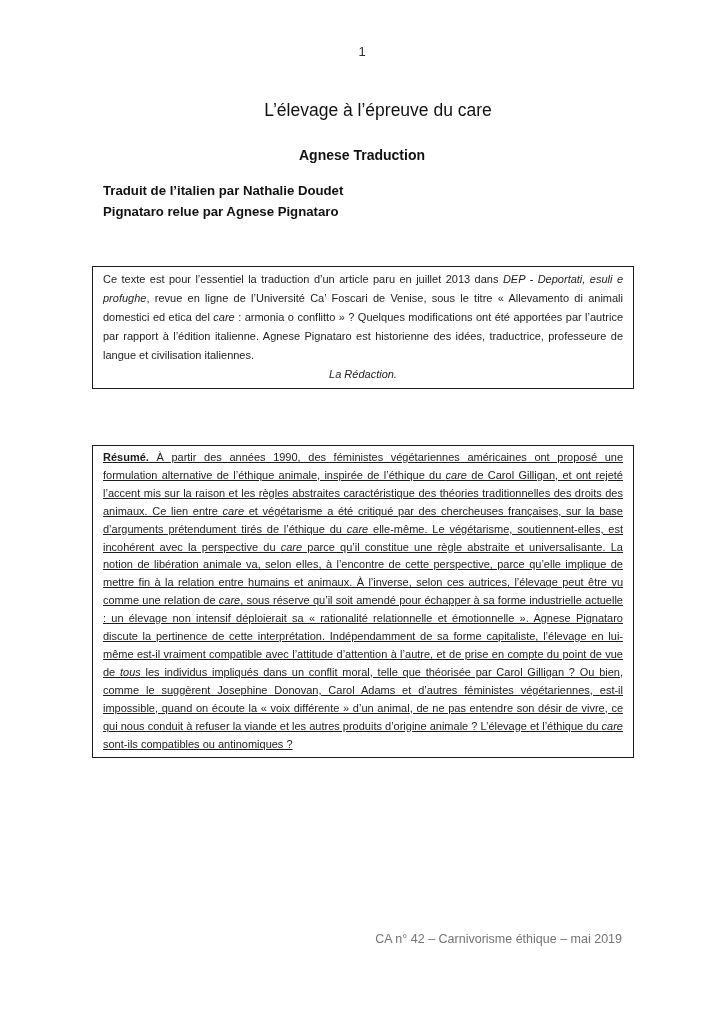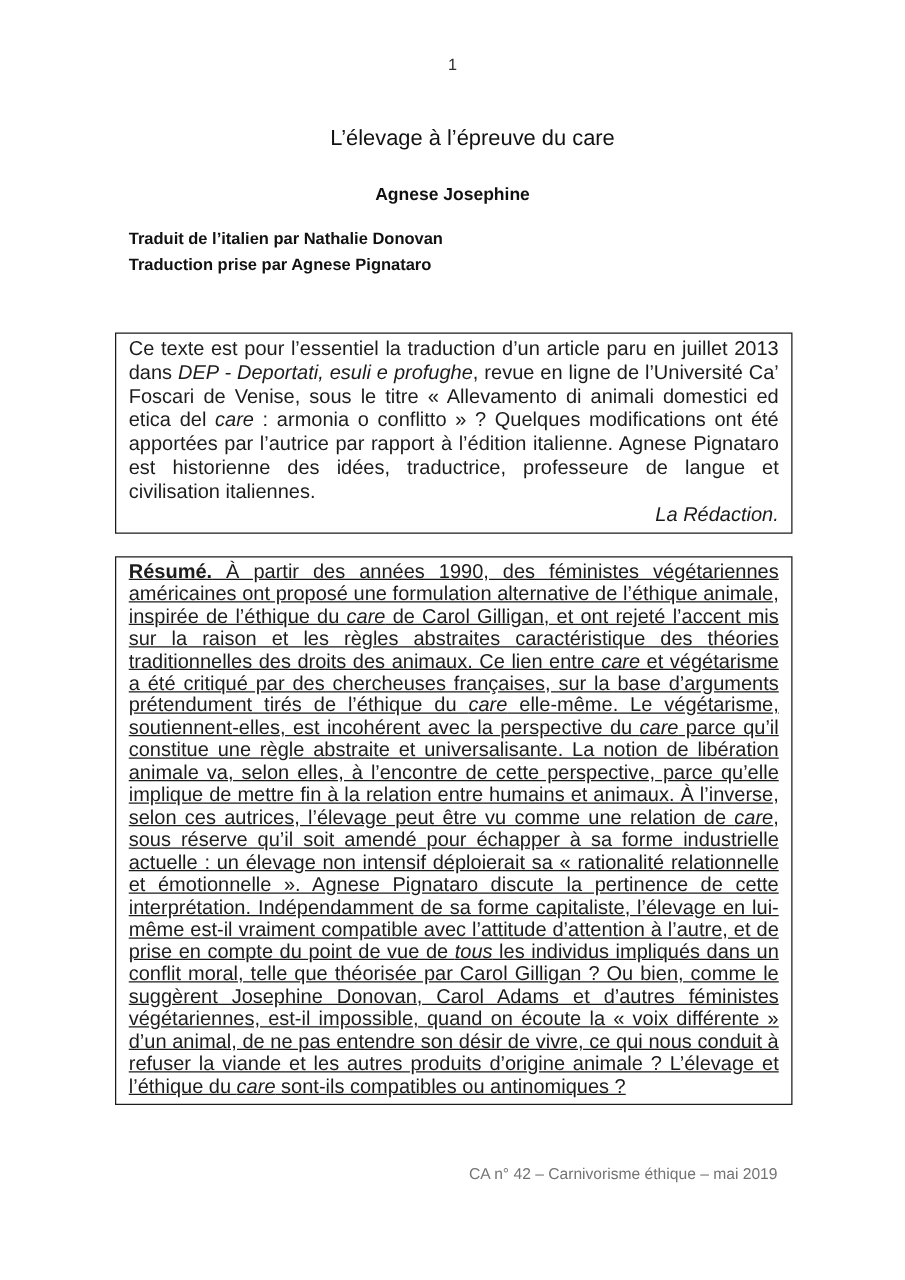--- a/index.html
+++ b/index.html
@@ -61,51 +61,51 @@
     width: 542px;
     box-sizing: border-box;
     border: 1.6px solid #1c1c1c;
     padding: 3px 10px 4px 10px;
     background: #ffffff;
   }
   .editorial-box { top: 266px; }
   .abstract-box  { top: 445px; text-decoration: underline; }
   .box p {
     margin: 0;
-    font-size: 16px;
+    font-size: 11px;
     line-height: 19px;
     color: #1c1c1c;
   }
   .abstract-box p { line-height: 17.9px; }
   .just { text-align: justify; }
-  .sig  { text-align: right; }
+  .sig  { text-align: center; }
   .it { font-style: italic; }
   .bd { font-weight: bold; }
   .footer {
     position: absolute;
     top: 932px;
     right: 102px;
     font-size: 12.5px;
     color: #737373;
   }
 </style>
 </head>
 <body>
 
 <div class="page">
 
   <div class="page-number">1</div>
 
   <h1 class="title">L’élevage à l’épreuve du care</h1>
 
-  <div class="author">Agnese Josephine</div>
+  <div class="author">Agnese Traduction</div>
 
   <div class="credits">
-    <div>Traduit de l’italien par Nathalie Donovan</div>
-    <div>Traduction prise par Agnese Pignataro</div>
+    <div>Traduit de l’italien par Nathalie Doudet</div>
+    <div>Pignataro relue par Agnese Pignataro</div>
   </div>
 
   <div class="box editorial-box">
     <p class="just"><span>Ce texte est pour l’essentiel la traduction d’un article paru en juillet 2013 dans </span><span class="it">DEP - Deportati, esuli e profughe</span><span>, revue en ligne de l’Université Ca’ Foscari de Venise, sous le titre « Allevamento di animali domestici ed etica del </span><span class="it">care</span><span> : armonia o conflitto » ? Quelques modifications ont été apportées par l’autrice par rapport à l’édition italienne. Agnese Pignataro est historienne des idées, traductrice, professeure de langue et civilisation italiennes.</span></p>
     <p class="sig"><span class="it">La Rédaction.</span></p>
   </div>
 
   <div class="box abstract-box">
     <p class="just"><span class="bd">Résumé.</span><span> À partir des années 1990, des féministes végétariennes américaines ont proposé une formulation alternative de l’éthique animale, inspirée de l’éthique du </span><span class="it">care</span><span> de Carol Gilligan, et ont rejeté l’accent mis sur la raison et les règles abstraites caractéristique des théories traditionnelles des droits des animaux. Ce lien entre </span><span class="it">care</span><span> et végétarisme a été critiqué par des chercheuses françaises, sur la base d’arguments prétendument tirés de l’éthique du </span><span class="it">care</span><span> elle-même. Le végétarisme, soutiennent-elles, est incohérent avec la perspective du </span><span class="it">care</span><span> parce qu’il constitue une règle abstraite et universalisante. La notion de libération animale va, selon elles, à l’encontre de cette perspective, parce qu’elle implique de mettre fin à la relation entre humains et animaux. À l’inverse, selon ces autrices, l’élevage peut être vu comme une relation de </span><span class="it">care</span><span>, sous réserve qu’il soit amendé pour échapper à sa forme industrielle actuelle : un élevage non intensif déploierait sa « rationalité relationnelle et émotionnelle ». Agnese Pignataro discute la pertinence de cette interprétation. Indépendamment de sa forme capitaliste, l’élevage en lui-même est-il vraiment compatible avec l’attitude d’attention à l’autre, et de prise en compte du point de vue de </span><span class="it">tous</span><span> les individus impliqués dans un conflit moral, telle que théorisée par Carol Gilligan ? Ou bien, comme le suggèrent Josephine Donovan, Carol Adams et d’autres féministes végétariennes, est-il impossible, quand on écoute la « voix différente » d’un animal, de ne pas entendre son désir de vivre, ce qui nous conduit à refuser la viande et les autres produits d’origine animale ? L’élevage et l’éthique du </span><span class="it">care</span><span> sont-ils compatibles ou antinomiques ?</span></p>
   </div>

